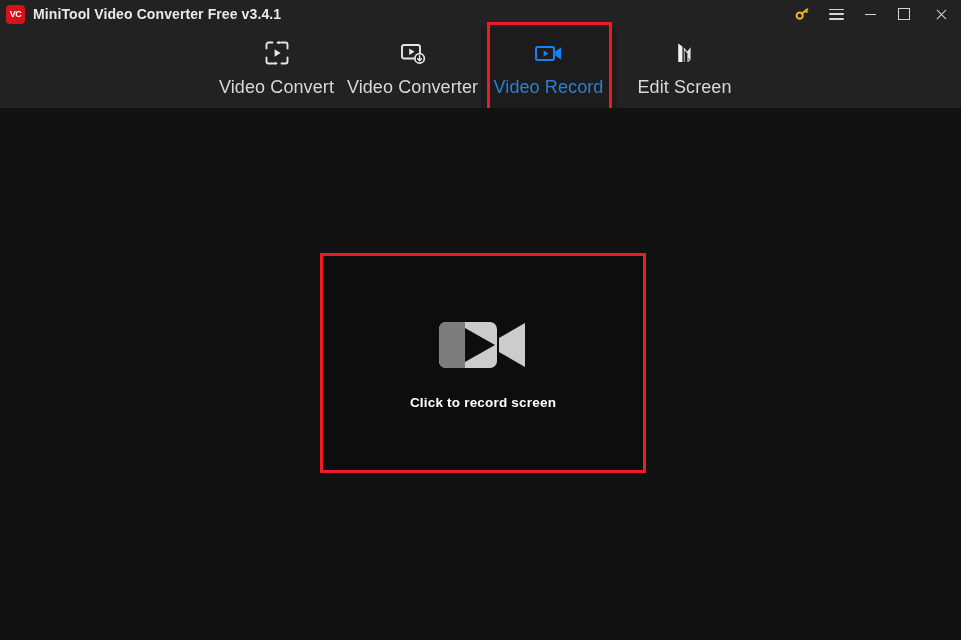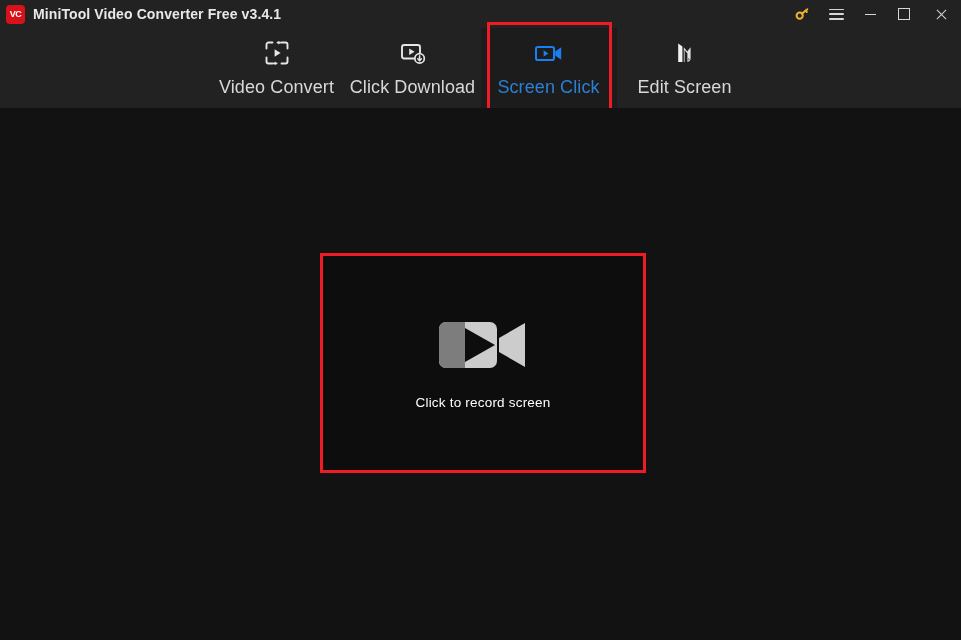--- a/index.html
+++ b/index.html
@@ -189,21 +189,21 @@
     background: #0d0d0d;
     display: flex;
     flex-direction: column;
     align-items: center;
     justify-content: center;
     gap: 22px;
     cursor: pointer;
   }
   .record-caption {
     font-size: 13.5px;
-    font-weight: normal;
+    font-weight: bold;
     color: #ffffff;
     letter-spacing: 0.2px;
   }
   .cam-wrap {
     width: 96px;
     height: 56px;
     display: flex;
     align-items: center;
     justify-content: center;
   }
@@ -280,32 +280,32 @@
     <div class="nav-item">
       <span class="nav-icon">
         <svg width="28" height="28" viewBox="0 0 28 28">
           <rect x="3" y="6" width="18" height="13.5" rx="2.2" ry="2.2" fill="none" stroke="#e6e6e6" stroke-width="1.9"></rect>
           <path d="M10.2 9.5 L15.6 12.8 L10.2 16.1 Z" fill="#e6e6e6"></path>
           <circle cx="20.6" cy="19.4" r="4.7" fill="#1c1c1c" stroke="#e6e6e6" stroke-width="1.7"></circle>
           <path d="M20.6 16.9 V21.4" stroke="#e6e6e6" stroke-width="1.6" stroke-linecap="round"></path>
           <path d="M18.8 19.8 L20.6 21.7 L22.4 19.8" fill="none" stroke="#e6e6e6" stroke-width="1.6" stroke-linecap="round" stroke-linejoin="round"></path>
         </svg>
       </span>
-      <span class="nav-label">Click Download</span>
+      <span class="nav-label">Video Converter</span>
     </div>
 
     <div class="nav-item active">
       <span class="nav-icon">
         <svg width="30" height="26" viewBox="0 0 30 26">
           <rect x="2" y="7" width="18" height="13" rx="1.8" ry="1.8" fill="none" stroke="#1a7ff0" stroke-width="2"></rect>
           <path d="M9.6 10.3 L14.4 13.5 L9.6 16.7 Z" fill="#1a7ff0"></path>
           <path d="M21.2 11.5 L27.2 7.2 V19.8 L21.2 15.5 Z" fill="#1a7ff0"></path>
         </svg>
       </span>
-      <span class="nav-label">Screen Click</span>
+      <span class="nav-label">Video Record</span>
     </div>
 
     <div class="nav-item">
       <span class="nav-icon">
         <svg width="28" height="28" viewBox="0 0 28 28">
 
           <path d="M7.2 4.6 L11.4 7.6 V23 H7.2 Z" fill="#f2f2f2"></path>
           <path d="M12.8 8.2 L16.2 12.6 L19.6 8.2 L19.6 19.6 Q19.6 22.6 16.4 22.9 L16.4 19.0 L16.4 13.9 L16.2 14.2 L13.6 11.0 L13.6 22.9 L12.8 22.9 Z" fill="#e2e2e2"></path>
           <circle cx="17.4" cy="20.2" r="1.25" fill="#8a8a8a"></circle>
         </svg>

